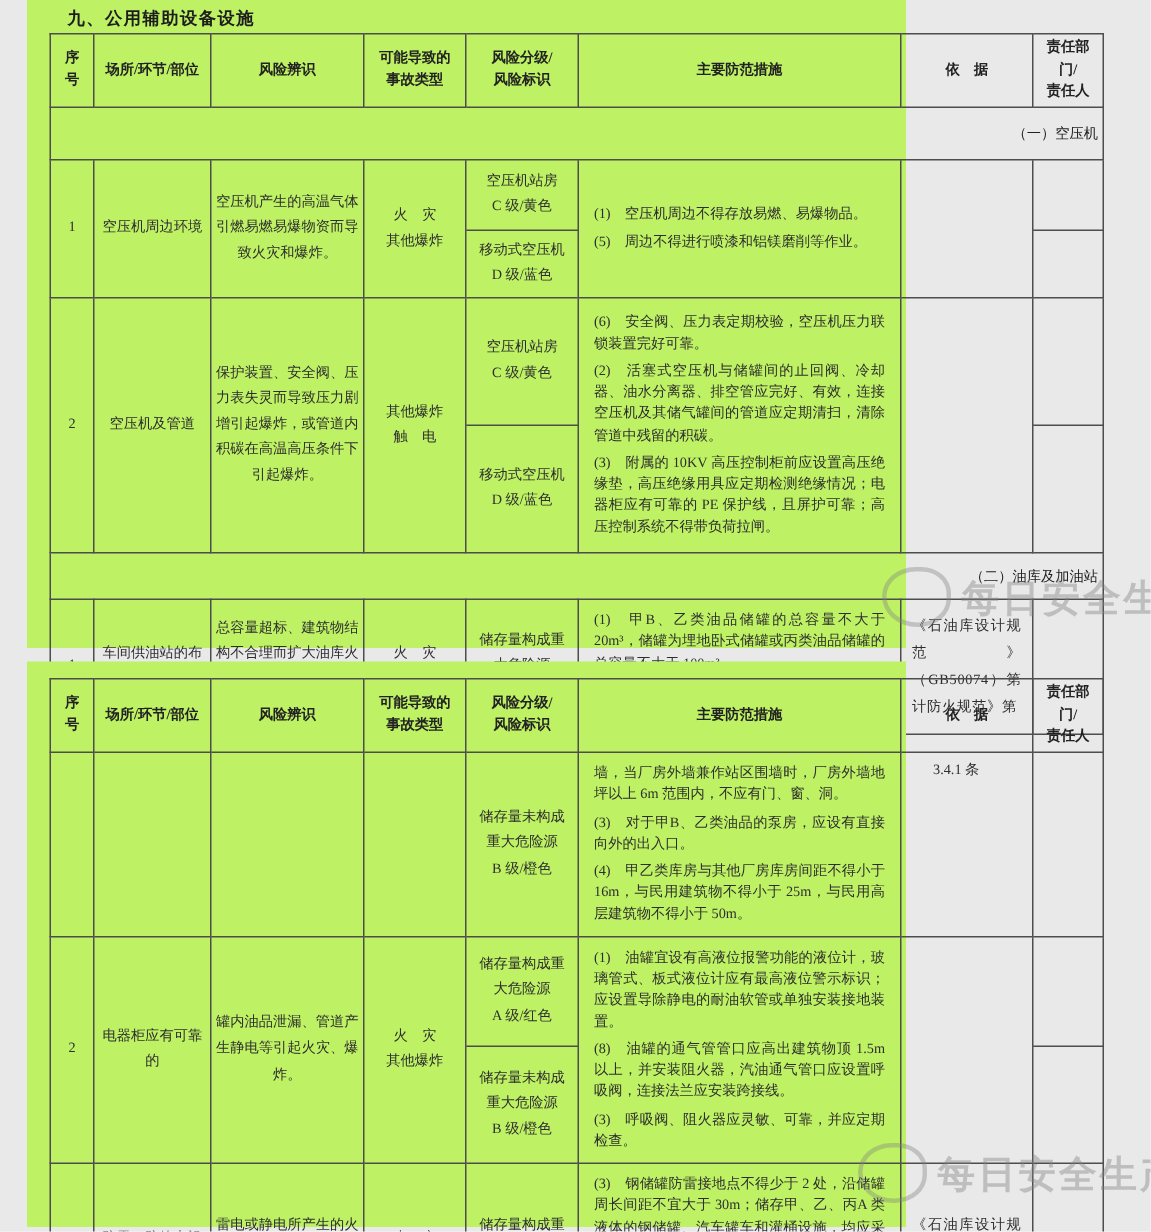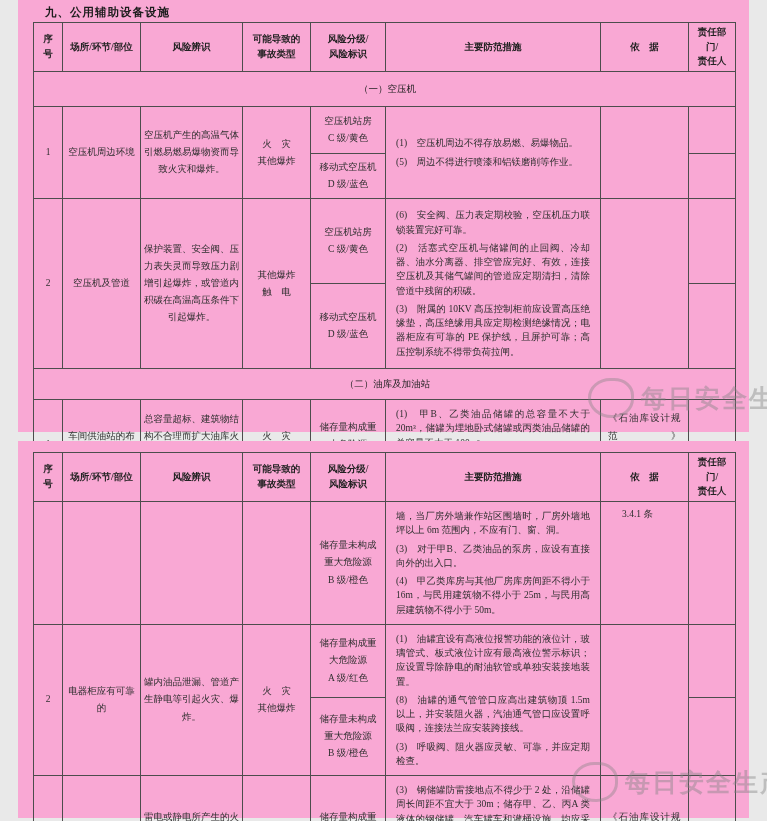--- a/index.html
+++ b/index.html
@@ -5,22 +5,22 @@
   html,body{margin:0;padding:0;}
   .page{
     position:relative;
     width:767px;height:821px;
     background:#e9e9e9;
     overflow:hidden;
     font-family:"Liberation Serif","DejaVu Serif",serif;
     color:#2e2e2e;
   }
   .panel{
-    position:absolute;left:18px;width:731px;
-    background:#f9a8d4;
+    position:absolute;left:18px;width:586px;
+    background:#bef264;
   }
   .p1{top:0;height:432px;}
   .p2{top:441px;height:377px;}
   .doc-title{
     position:absolute;left:27px;top:5px;
     font-size:11.5px;font-weight:bold;color:#1d1d1d;
     letter-spacing:1px;
   }
   table.riskt{
     position:absolute;left:15px;
@@ -35,21 +35,21 @@
     padding:2px 3px;
     vertical-align:middle;
     overflow:hidden;
   }
   td.th{
     font-weight:bold;text-align:center;
     white-space:pre-line;line-height:1.55;
     color:#222;
   }
   td.sec{
-    text-align:center;padding-left:9px;
+    text-align:right;padding-left:9px;
     color:#222;
   }
   td.c{
     text-align:center;
     white-space:pre-line;
     line-height:1.8;
   }
   td.m{
     text-align:left;vertical-align:middle;
     padding:3px 6px;

